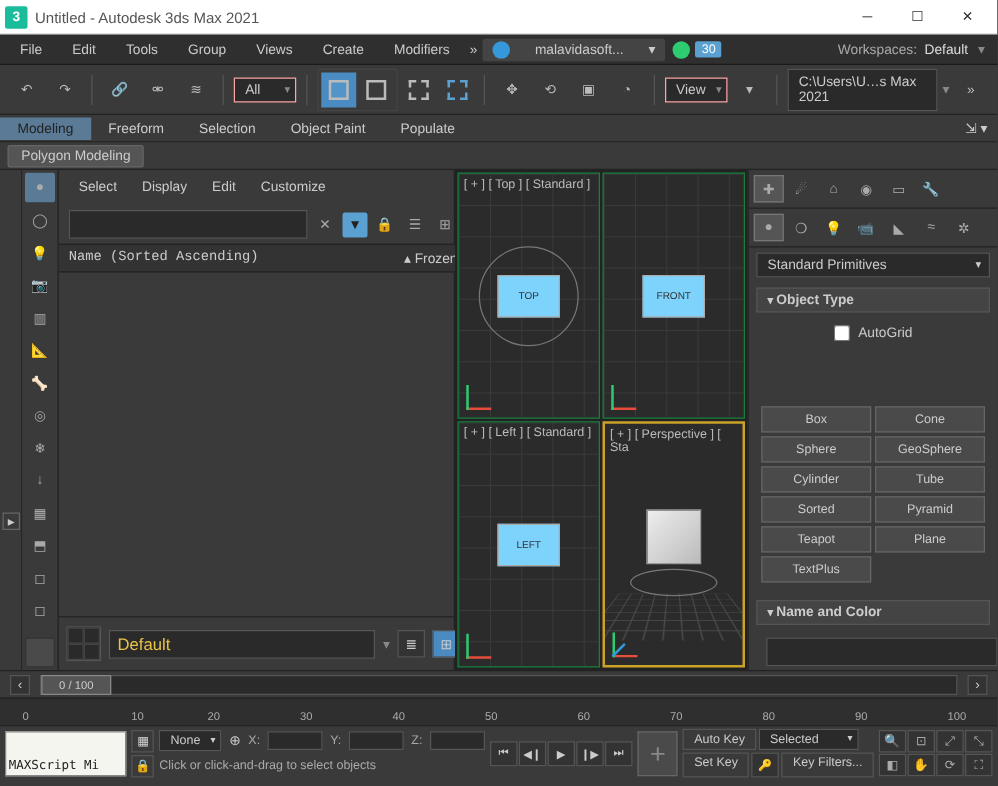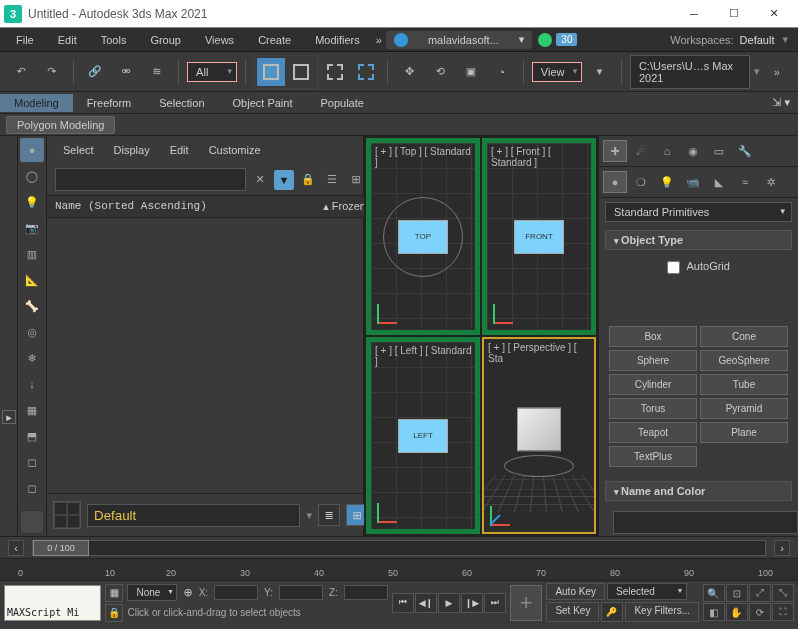--- a/index.html
+++ b/index.html
@@ -68,21 +68,21 @@
 
 
 .edge-play { width: 18px; background:#3a3a3a; display:flex; flex-direction:column; justify-content:flex-end; padding-bottom:110px; border-right:1px solid #222;}
 .edge-play .tri { width:14px; height:14px; border:1px solid #666; display:flex; align-items:center; justify-content:center; margin:2px;}
 .corner-grid { height:34px; display:flex; align-items:center; justify-content:center;}
 .corner-grid .q { width:28px; height:28px; background:#2a2a2a; border:1px solid #555; display:grid; grid-template:1fr 1fr/1fr 1fr;}
 .corner-grid .q div { border:1px solid #444; }
 
 
 .viewports { flex: 1; display: grid; grid-template-columns: 1fr 1fr; grid-template-rows: 1fr 1fr; gap: 2px; padding: 2px; background: #222; }
-.viewport { background: #2b2b2b; position: relative; border: 5px solid #15803d; overflow: hidden; }
+.viewport { background: #2b2b2b; position: relative; border: 1px solid #15803d; overflow: hidden; }
 .viewport.active { border: 2px solid #c9a227; }
 .vp-label { position: absolute; top: 3px; left: 4px; font-size: 10px; color: #bbb; z-index: 2; }
 .vp-grid { position: absolute; inset: 0; }
 .vp-badge { position: absolute; top: 50%; left: 50%; transform: translate(-50%,-50%); width: 50px; height: 34px; background: #7dd3fc; border: 1px solid #aaa; display: flex; align-items: center; justify-content: center; font-size: 8px; color: #333; }
 .vp-badge.cube { width:44px; height:44px; background:linear-gradient(135deg,#eee,#bbb); transform:translate(-50%,-65%) rotate(0deg); border:1px solid #999;}
 .axis { position: absolute; bottom: 6px; left: 6px; width: 30px; height: 30px; }
 .axis .x { position:absolute; bottom:0; left:0; width:20px; height:2px; background:#e74c3c; }
 .axis .y { position:absolute; bottom:0; left:0; width:2px; height:20px; background:#2ecc71; }
 .axis .z { position:absolute; bottom:0; left:0; width:14px; height:2px; background:#3498db; transform:rotate(-45deg); transform-origin:left; }
 .gridlines { background-image: linear-gradient(#3a3a3a 1px, transparent 1px), linear-gradient(90deg, #3a3a3a 1px, transparent 1px); background-size: 25px 25px; width:100%; height:100%; }
@@ -303,21 +303,20 @@
       <div class="vp-label">[ + ] [ Top ] [ Standard ]</div>
       <div class="vp-grid gridlines"></div>
       <div class="ring"></div>
       <div class="vp-badge">TOP</div>
       <div class="axis">
           <div class="x"></div>
           <div class="y"></div>
         </div>
     </div>
     <div class="viewport">
-      <div class="vp-label">[ + ] [ Front ] [ Standard ]</div>
       <div class="vp-grid gridlines"></div>
       <div class="vp-badge">FRONT</div>
       <div class="axis">
           <div class="x"></div>
           <div class="y"></div>
         </div>
     </div>
     <div class="viewport">
       <div class="vp-label">[ + ] [ Left ] [ Standard ]</div>
       <div class="vp-grid gridlines"></div>
@@ -367,21 +366,21 @@
           <input type="checkbox" style="">
           <span>AutoGrid</span>
         </div>
         <div class="obj-grid">
           <div class="obj-btn">Box</div>
           <div class="obj-btn">Cone</div>
           <div class="obj-btn">Sphere</div>
           <div class="obj-btn">GeoSphere</div>
           <div class="obj-btn">Cylinder</div>
           <div class="obj-btn">Tube</div>
-          <div class="obj-btn">Torus</div>
+          <div class="obj-btn">Sorted</div>
           <div class="obj-btn">Pyramid</div>
           <div class="obj-btn">Teapot</div>
           <div class="obj-btn">Plane</div>
           <div class="obj-btn">TextPlus</div>
           <div class="obj-btn" style="visibility:hidden"></div>
         </div>
       </div>
     </div>
 
     <div class="rollout">

